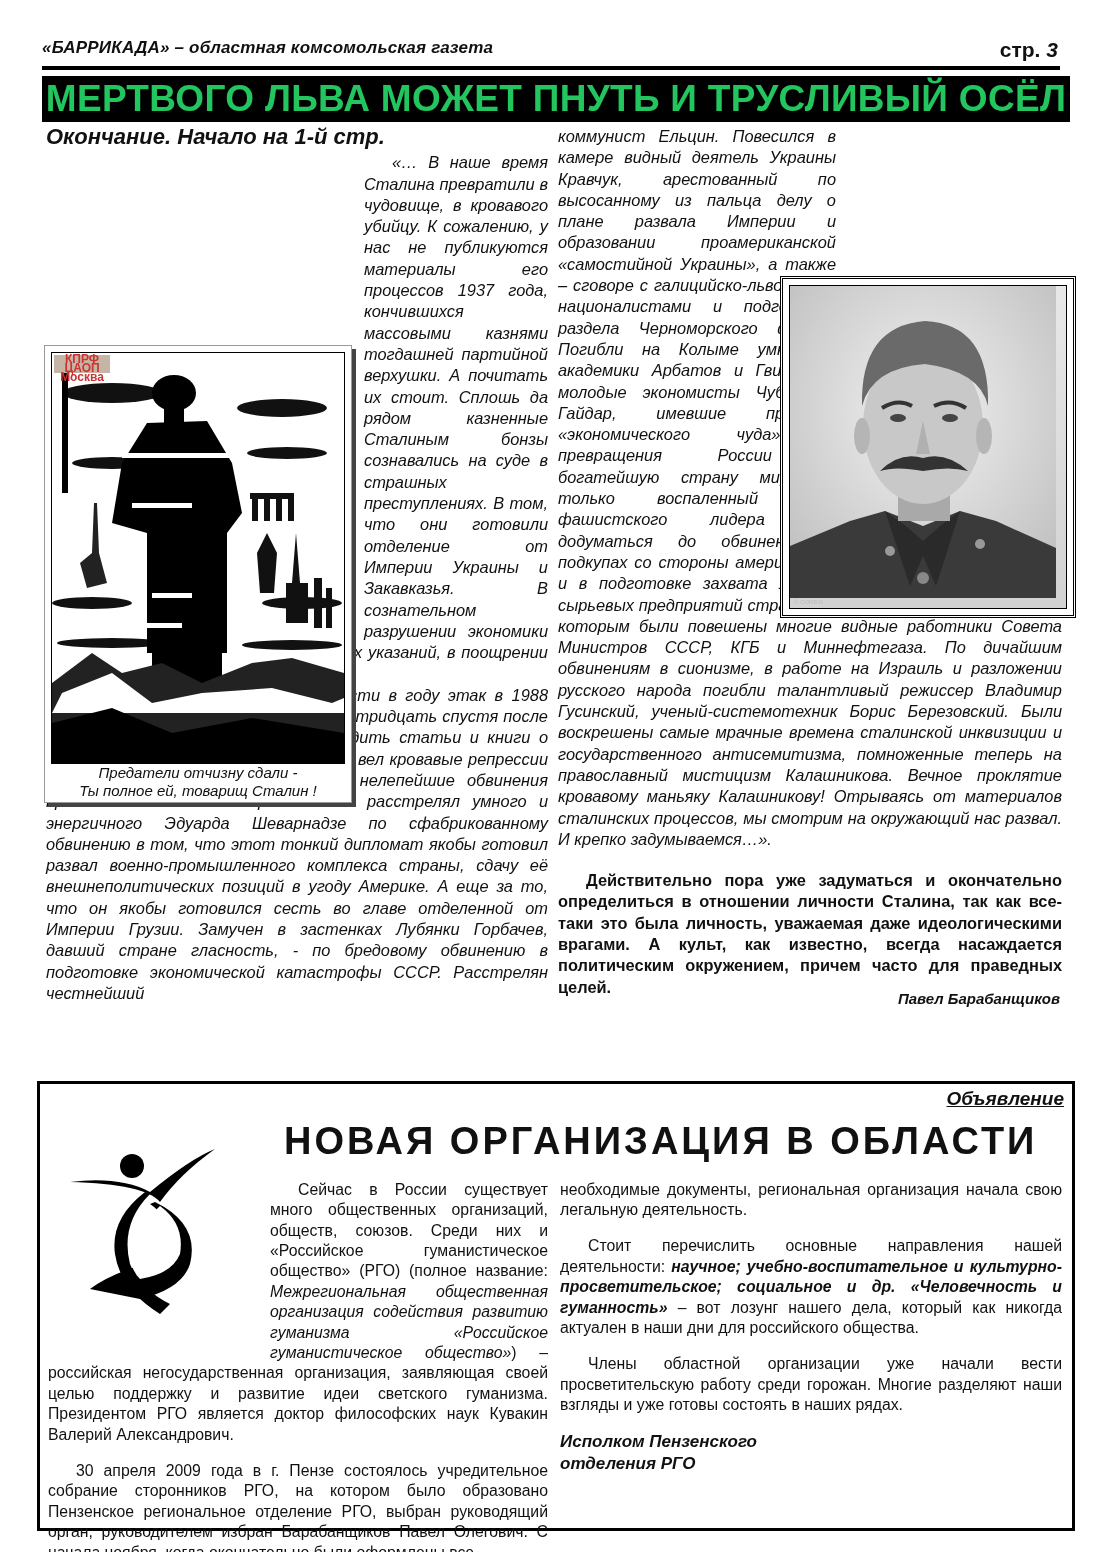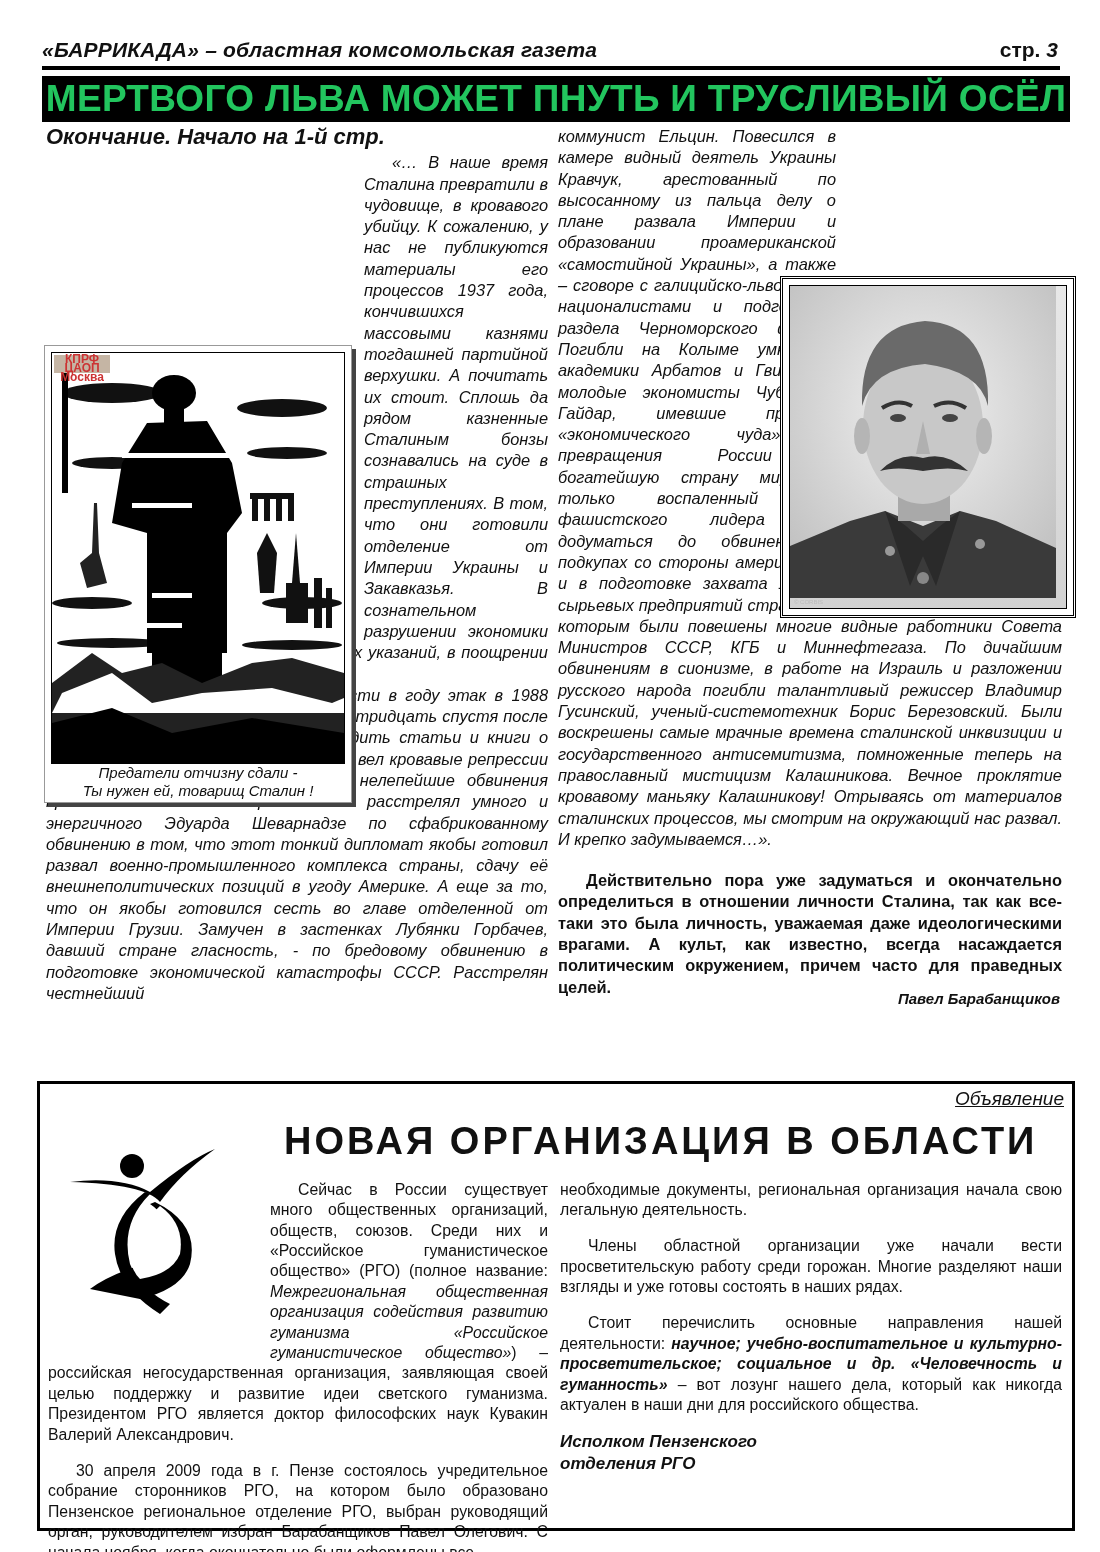--- a/index.html
+++ b/index.html
@@ -1,19 +1,19 @@
 <!DOCTYPE html>
 <html><head>
 <meta charset="utf-8">
 <style>
   html, body { margin: 0; padding: 0; background: #ffffff; }
   body { width: 1100px; height: 1552px; position: relative; overflow: hidden; color: #111; font-family: "Liberation Sans", sans-serif; }
 
   .header { position: absolute; left: 42px; top: 36px; width: 1018px; height: 30px; border-bottom: 4px solid #000; }
-  .header .paper { position: absolute; left: 0; top: 2px; font-size: 21px; font-style: italic; font-weight: bold; letter-spacing: 0.2px; }
+  .header .paper { position: absolute; left: 0; top: 2px; font-size: 17px; font-style: italic; font-weight: bold; letter-spacing: 0.2px; }
   .header .page { position: absolute; right: 2px; top: 2px; font-size: 21px; font-weight: bold; }
   .header .page i { font-style: italic; }
 
   .headline { position: absolute; left: 42px; top: 76px; width: 1028px; height: 46px; background: #000; color: #22c55e; font-weight: bold; font-size: 37px; line-height: 46px; text-align: center; letter-spacing: 0.3px; white-space: nowrap; overflow: hidden; transform-origin: left center; }
 
   .col { position: absolute; font-size: 16.4px; line-height: 21.3px; text-align: justify; }
   .col p { margin: 0; }
   .it { font-style: italic; }
   .b { font-weight: bold; }
   .ind { text-indent: 28px; }
@@ -28,21 +28,21 @@
   .poster-caption { position: absolute; left: 0; top: 418px; width: 306px; text-align: center; font-style: italic; font-size: 15px; line-height: 18px; }
   .watermark { position: absolute; left: 2px; top: 2px; width: 56px; height: 18px; background: rgba(150,120,90,0.55); color: #c33; font-size: 12px; line-height: 9px; text-align: center; font-weight: bold; }
 
   .portrait-frame { position: absolute; left: 780px; top: 276px; width: 284px; height: 330px; border: 3px double #000; padding: 3px; background: #fff; }
   .portrait-inner { position: absolute; left: 6px; top: 6px; right: 6px; bottom: 6px; border: 1px solid #000; background: linear-gradient(#e8e8e8, #d2d2d2); overflow: hidden; }
   .credit { position: absolute; left: 4px; bottom: 3px; font-size: 6px; color: #bbb; }
 
   .byline { position: absolute; right: 40px; top: 990px; font-style: italic; font-weight: bold; font-size: 15px; }
 
   .ad-box { position: absolute; left: 37px; top: 1081px; width: 1032px; height: 444px; border: 3px solid #000; }
-  .ad-label { position: absolute; right: 8px; top: 4px; font-style: italic; font-weight: normal; font-size: 19px; text-decoration: underline; }
+  .ad-label { position: absolute; right: 8px; top: 4px; font-style: italic; font-weight: bold; font-size: 19px; text-decoration: underline; }
   .ad-title { position: absolute; left: 244px; top: 36px; font-weight: bold; font-size: 38px; letter-spacing: 3px; white-space: nowrap; }
   .logo { position: absolute; left: 10px; top: 30px; width: 200px; height: 210px; }
 
   .ad-col { position: absolute; font-size: 15.8px; line-height: 20.4px; text-align: justify; }
   .ad-left { left: 8px; top: 80px; width: 500px; }
   .ad-right { left: 520px; top: 80px; width: 502px; }
   .ad-sign { text-align: left; font-style: italic; font-weight: bold; font-size: 17px; line-height: 22px; margin-top: 12px !important; }
   .link { font-weight: bold; text-decoration: underline; }
   .float-l { float: left; width: 222px; height: 182px; }
   .float-r { float: right; width: 220px; height: 280px; margin-left: 6px; }
@@ -113,21 +113,21 @@
       </g>
 
       <path d="M0 330 L40 300 L70 320 L110 310 L150 330 L200 310 L240 305 L292 320 L292 410 L0 410 Z" fill="#222"></path>
       <path d="M10 340 L60 320 L100 350 L150 340 L220 335 L280 350 L292 345 L292 360 L0 360 Z" fill="#fff"></path>
       <path d="M0 370 L60 355 L120 380 L200 365 L292 380 L292 410 L0 410 Z" fill="#000"></path>
     </svg>
     <div class="watermark">КПРФ ЦАОП Москва</div>
   </div>
   <div class="poster-caption">
     <div>Предатели отчизну сдали -</div>
-    <div>Ты нужен ей, товарищ Сталин !</div>
+    <div>Ты полное ей, товарищ Сталин !</div>
   </div>
 </div>
 
 <div class="col right-col">
   <p class="it"><span class="float-r" style="height:338px; margin-top:150px;"></span><span>коммунист Ельцин. Повесился в камере видный деятель Украины Кравчук, арестованный по высосанному из пальца делу о плане развала Империи и образовании проамериканской «самостийной Украины», а также – сговоре с галицийско-львовскими националистами и подготовке раздела Черноморского флота. Погибли на Колыме умнейшие академики Арбатов и Гвишиани, молодые экономисты Чубайс и Гайдар, имевшие проекты «экономического чуда» и превращения России в богатейшую страну мира. И только воспаленный мозг фашистского лидера мог додуматься до обвинения в подкупах со стороны американцев и в подготовке захвата лучших сырьевых предприятий страны, по которым были повешены многие видные работники Совета Министров СССР, КГБ и Миннефтегаза. По дичайшим обвинениям в сионизме, в работе на Израиль и разложении русского народа погибли талантливый режиссер Владимир Гусинский, ученый-системотехник Борис Березовский. Были воскрешены самые мрачные времена сталинской инквизиции и государственного антисемитизма, помноженные теперь на православный мистицизм Калашникова. Вечное проклятие кровавому маньяку Калашникову! Отрываясь от материалов сталинских процессов, мы смотрим на окружающий нас развал. И крепко задумываемся…».</span></p>
   <p class="b ind" style="margin-top:20px;">Действительно пора уже задуматься и окончательно определиться в отношении личности Сталина, так как все-таки это была личность, уважаемая даже идеологическими врагами. А культ, как известно, всегда насаждается политическим окружением, причем часто для праведных целей.</p>
 </div>
 
 <div class="portrait-frame">
   <div class="portrait-inner">
@@ -182,17 +182,17 @@
     <path d="M110 92 Q135 110 130 140 Q122 160 90 165 Q75 150 85 125 Q95 105 110 92 Z" fill="#fff"></path>
   </svg>
 
   <div class="ad-col ad-left">
     <p class="ind"><span class="float-l"></span><span>Сейчас в России существует много общественных организаций, обществ, союзов. Среди них и «Российское гуманистическое общество» (РГО) (полное название: </span><span class="it">Межрегиональная общественная организация содействия развитию гуманизма «Российское гуманистическое общество»</span><span>) – российская негосударственная организация, заявляющая своей целью поддержку и развитие идеи светского гуманизма. Президентом РГО является доктор философских наук Кувакин Валерий Александрович.</span></p>
     <p class="ind">30 апреля 2009 года в г. Пензе состоялось учредительное собрание сторонников РГО, на котором было образовано Пензенское региональное отделение РГО, выбран руководящий орган, руководителем избран Барабанщиков Павел Олегович. С начала ноября, когда окончательно были оформлены все</p>
   </div>
 
   <div class="ad-col ad-right">
     <p>необходимые документы, региональная организация начала свою легальную деятельность.</p>
+    <p class="ind"><span>Стоит перечислить основные направления нашей деятельности: </span><span class="b it">научное; учебно-воспитательное и культурно-просветительское; социальное и др. «Человечность и гуманность»</span><span> – вот лозунг нашего дела, который как никогда актуален в наши дни для российского общества.</span></p>
     <p class="ind">Члены областной организации уже начали вести просветительскую работу среди горожан. Многие разделяют наши взгляды и уже готовы состоять в наших рядах.</p>
-    <p class="ind"><span>Стоит перечислить основные направления нашей деятельности: </span><span class="b it">научное; учебно-воспитательное и культурно-просветительское; социальное и др. «Человечность и гуманность»</span><span> – вот лозунг нашего дела, который как никогда актуален в наши дни для российского общества.</span></p>
     <p class="ad-sign"><span>Исполком Пензенского</span><br><span>отделения РГО</span></p>
   </div>
 </div>
 
 </body></html>

